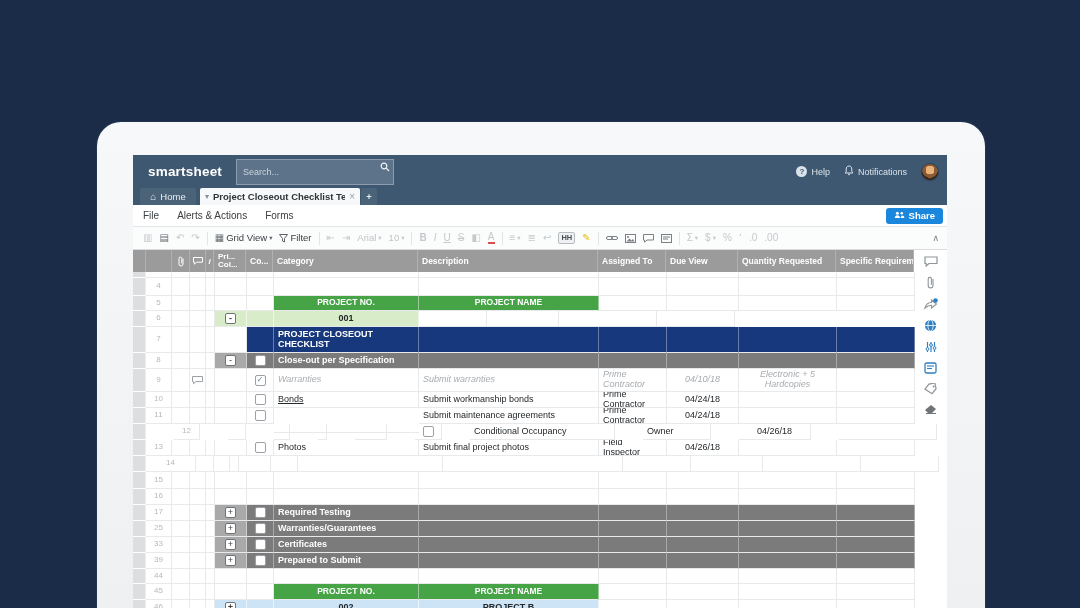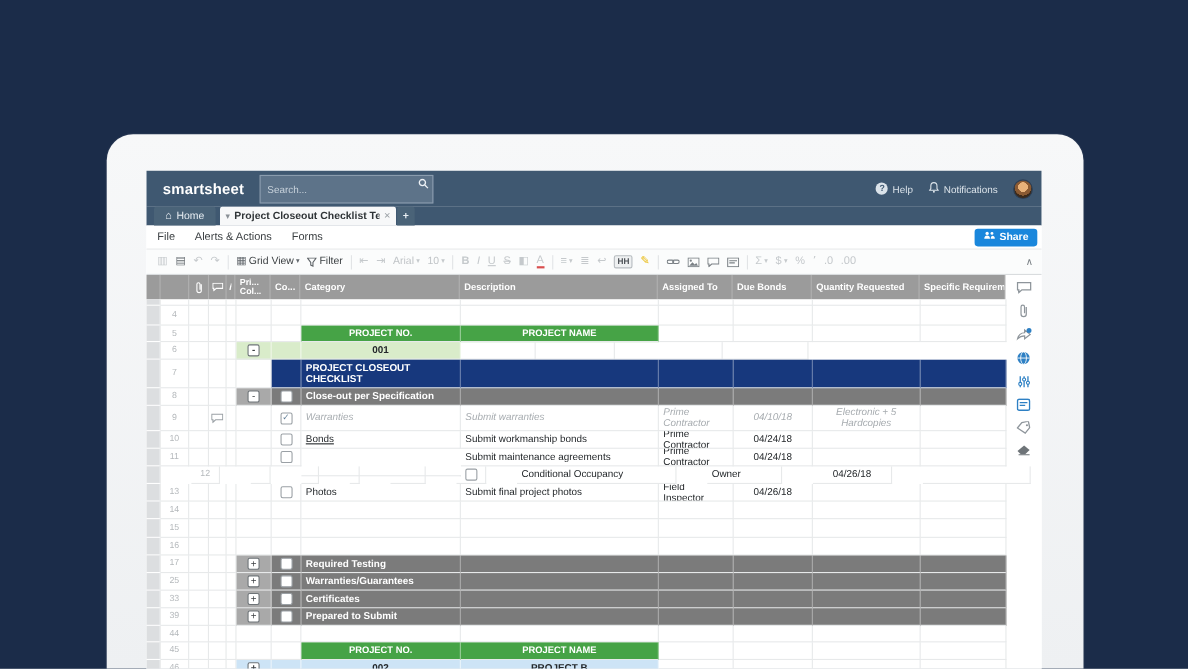--- a/index.html
+++ b/index.html
@@ -314,21 +314,21 @@
               <div class="hcell" style="width: 145px;">
                 <span>Category</span>
               </div>
               <div class="hcell" style="width: 180px;">
                 <span>Description</span>
               </div>
               <div class="hcell" style="width: 68px;">
                 <span>Assigned To</span>
               </div>
               <div class="hcell" style="width: 72px;">
-                <span>Due Bonds</span>
+                <span>Due View</span>
               </div>
               <div class="hcell" style="width: 98px;">
                 <span>Quantity Requested</span>
               </div>
               <div class="hcell" style="width: 78px;">
                 <span>Specific Requirement</span>
               </div>
             </div>
           <div id="grid-body">
               <div class="row" style="height: 6px;">
@@ -509,21 +509,21 @@
                 </div>
                 <div class="cell" style="width: 145px;">Photos</div>
                 <div class="cell" style="width: 180px;">Submit final project photos</div>
                 <div class="cell" style="width: 68px;">Field Inspector</div>
                 <div class="cell cen" style="width: 72px;">04/26/18</div>
                 <div class="cell" style="width: 98px;"></div>
                 <div class="cell" style="width: 78px;"></div>
               </div>
               <div class="row" style="height: 16px;">
                 <div class="cell gutcell" style="width: 13px;"></div>
-                <div class="cell numcell" style="width: 26px;">14</div>
+                <div class="cell numcell" style="width: 50px;">14</div>
                 <div class="cell" style="width: 18px;"></div>
                 <div class="cell" style="width: 16px;"></div>
                 <div class="cell" style="width: 8px;"></div>
                 <div class="cell" style="width: 32px;"></div>
                 <div class="cell" style="width: 27px;"></div>
                 <div class="cell" style="width: 145px;"></div>
                 <div class="cell" style="width: 180px;"></div>
                 <div class="cell" style="width: 68px;"></div>
                 <div class="cell" style="width: 72px;"></div>
                 <div class="cell" style="width: 98px;"></div>

